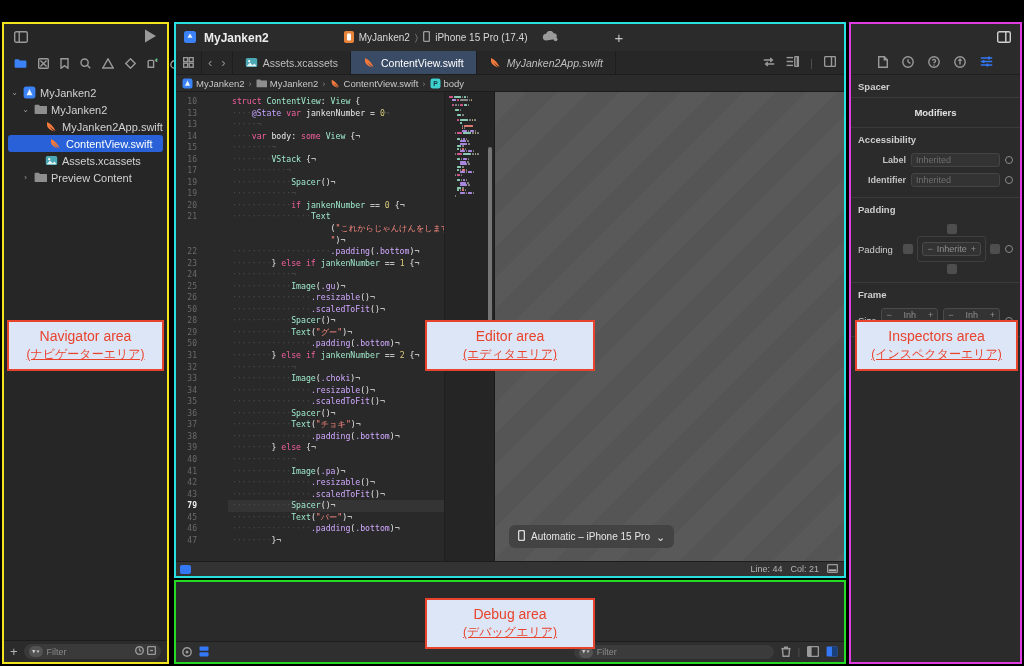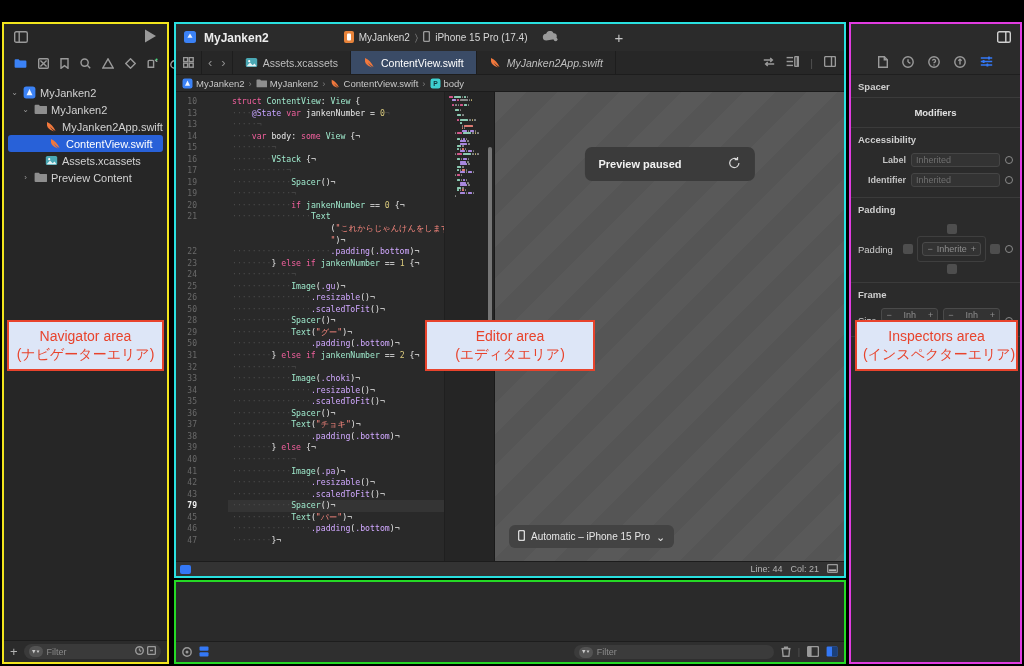--- a/index.html
+++ b/index.html
@@ -18,21 +18,21 @@
   #insp-border  { left: 849px;top: 22px;  width: 173px; height: 642px; border-color: #e13ce1; }
   #debug-border { left: 174px;top: 580px; width: 672px; height: 84px;  border-color: #25d925; }
 
   .area-label {
     position: absolute; z-index: 50;
     background: #dde6f7; border: 2px solid #e8432c;
     color: #e8432c; text-align: center;
     font-size: 14px; line-height: 18px; padding: 5px 6px 6px 6px;
     white-space: nowrap;
   }
-  .area-label .jp { font-size: 14px; }
+  .area-label .jp { font-size: 12px; text-decoration: underline; }
   #lbl-nav   { left: 7px;  top: 320px; width: 157px; }
   #lbl-edit  { left: 425px;top: 320px; width: 170px; }
   #lbl-insp  { left: 855px;top: 320px; width: 163px; }
   #lbl-debug { left: 425px;top: 598px; width: 170px; }
 
   
   #navigator {
     position: absolute; left: 4px; top: 24px; width: 163px; height: 638px;
     background: #262626; display: flex; flex-direction: column;
   }
@@ -727,29 +727,20 @@
               <div class="mm-seg" style="width: 1px; background: rgb(154, 154, 154); opacity: 0.85;"></div>
             </div>
             <div class="mm-row">
               <div class="mm-seg" style="width: 5px; background: transparent;"></div>
               <div class="mm-seg" style="width: 1px; background: rgb(154, 154, 154); opacity: 0.85;"></div>
             </div>
           </div>
         <div class="mm-scroll"></div>
       </div>
       <div class="preview-pane">
-        <div class="paused-card">
-          <span>Preview paused</span>
-          <span>
-            <svg width="13" height="14" viewBox="0 0 13 14">
-                <path class="ic" style="stroke:#d8d8d8;stroke-width:1.2" d="M11 7a4.6 4.6 0 11-1.6-3.5"></path>
-                <polyline class="ic" style="stroke:#d8d8d8;stroke-width:1.2" points="9.6,0.9 9.6,3.7 6.8,3.7"></polyline>
-              </svg>
-          </span>
-        </div>
         <div class="device-chip">
           <span><svg width="7" height="11" viewBox="0 0 7 11">
                 <rect class="ic" style="stroke:#d8d8d8" x="0.6" y="0.6" width="5.8" height="9.8" rx="1.3"></rect>
               </svg></span>
           <span>Automatic – iPhone 15 Pro</span>
           <span style="font-size:11px;line-height:6px;">⌄</span>
         </div>
       </div>
     </div>
 
@@ -914,14 +905,18 @@
     <div class="jp">(ナビゲーターエリア)</div>
   </div>
   <div class="area-label" id="lbl-edit">
     <div>Editor area</div>
     <div class="jp">(エディタエリア)</div>
   </div>
   <div class="area-label" id="lbl-insp">
     <div>Inspectors area</div>
     <div class="jp">(インスペクターエリア)</div>
   </div>
+  <div class="area-label" id="lbl-debug">
+    <div>Debug area</div>
+    <div class="jp">(デバッグエリア)</div>
+  </div>
 
 </div>
 
 </body></html>

